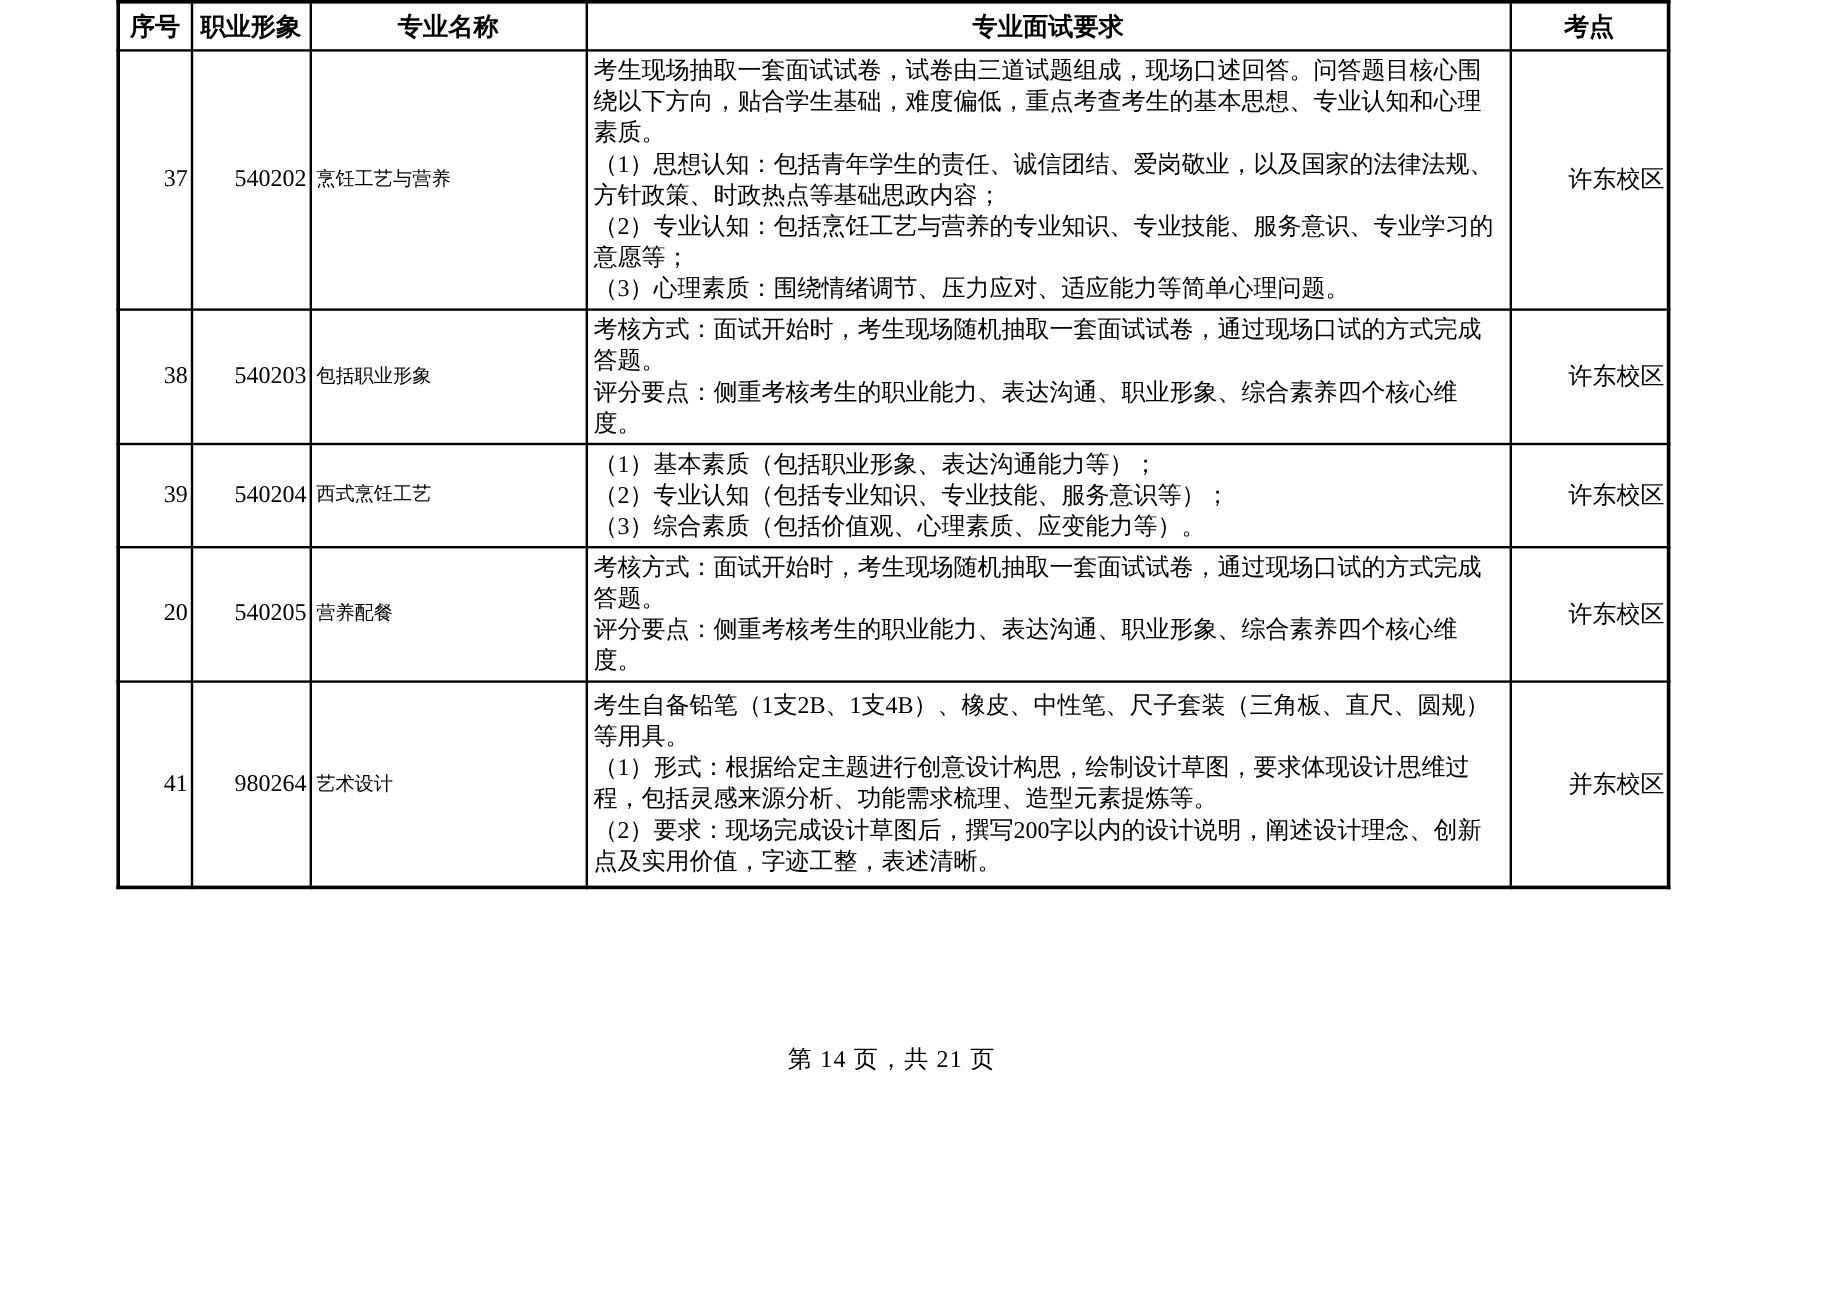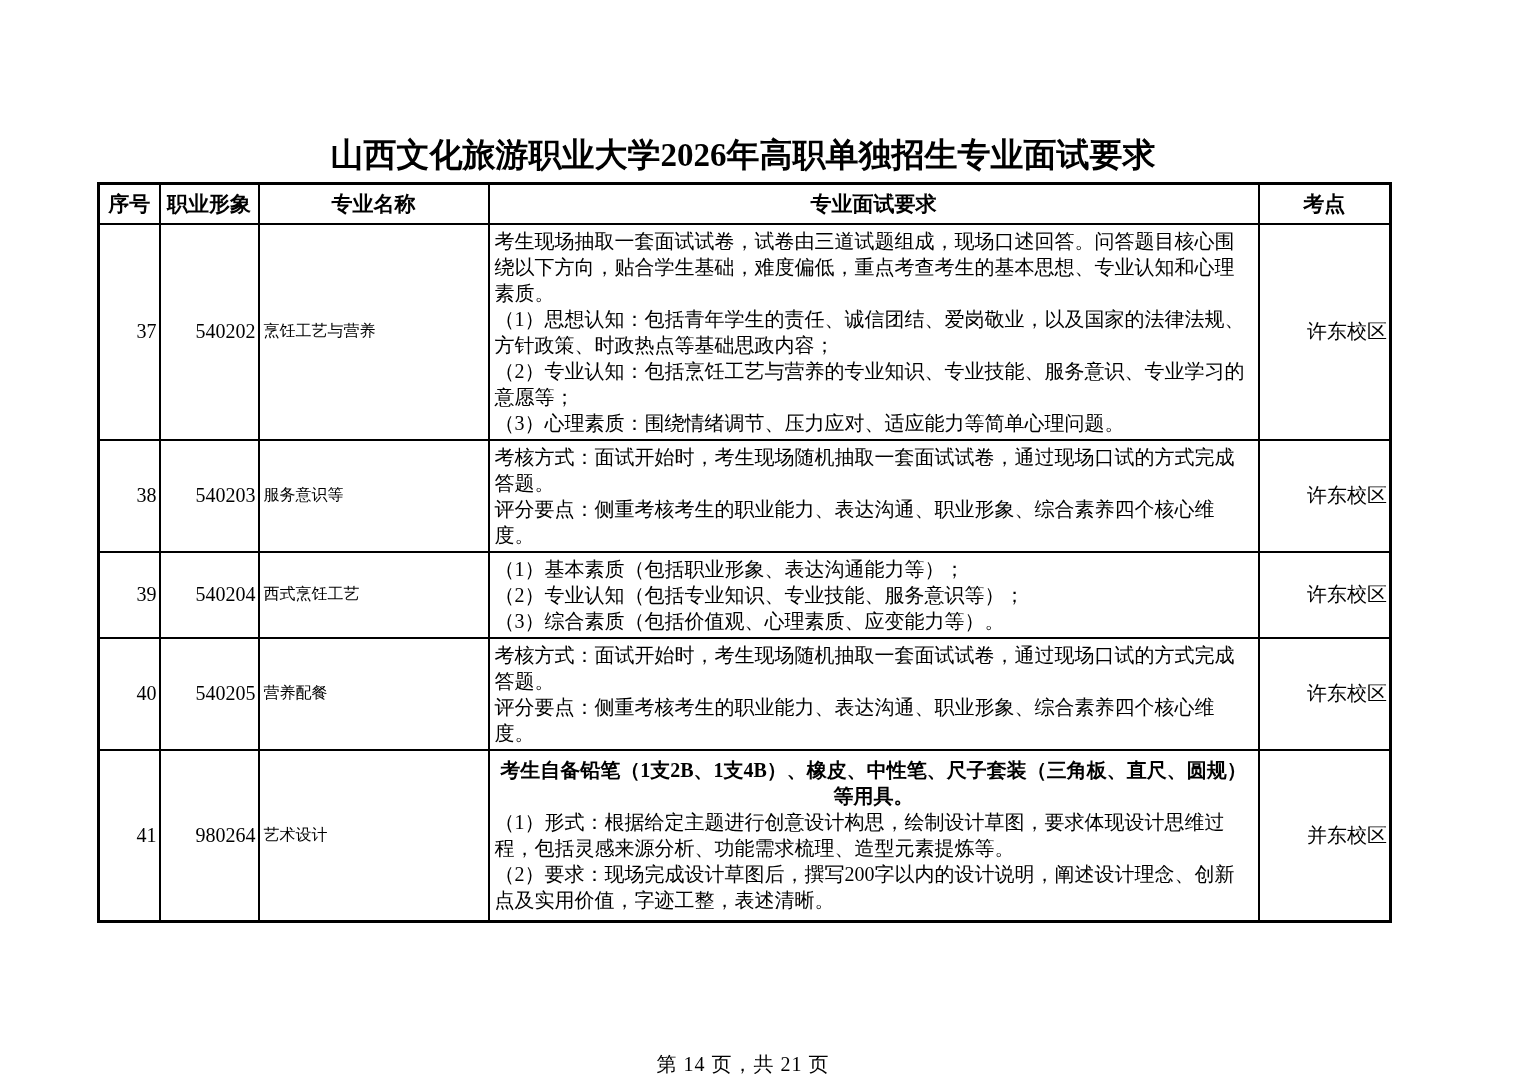--- a/index.html
+++ b/index.html
@@ -59,40 +59,38 @@
     padding: 0 2px 0 4px;
   }
   td.c-req {
     text-align: left;
     vertical-align: middle;
     font-size: 20px;
     line-height: 26px;
     padding: 3px 5px 3px 5px;
   }
   .req-bold {
-    font-weight: bold;
+    font-weight: normal;
     white-space: pre-wrap;
-    text-align: center;
   }
   .req-text {
     white-space: pre-wrap;
   }
   .footer {
     margin-top: 128px;
     text-align: center;
     font-size: 20px;
     letter-spacing: 1px;
   }
 </style>
 </head>
 <body>
 
 <div class="doc">
 
-  <h1 class="title">山西文化旅游职业大学2026年高职单独招生专业面试要求</h1>
 
   <table class="grid">
     <colgroup>
       <col style="width:61px">
       <col style="width:99px">
       <col style="width:230px">
       <col style="width:770px">
       <col style="width:132px">
     </colgroup>
     <thead>
@@ -114,42 +112,42 @@
           <div class="req-text">考生现场抽取一套面试试卷，试卷由三道试题组成，现场口述回答。问答题目核心围绕以下方向，贴合学生基础，难度偏低，重点考查考生的基本思想、专业认知和心理素质。
 （1）思想认知：包括青年学生的责任、诚信团结、爱岗敬业，以及国家的法律法规、方针政策、时政热点等基础思政内容；
 （2）专业认知：包括烹饪工艺与营养的专业知识、专业技能、服务意识、专业学习的意愿等；
 （3）心理素质：围绕情绪调节、压力应对、适应能力等简单心理问题。</div>
         </td>
         <td class="c-center">许东校区</td>
       </tr>
       <tr style="height:85px;">
         <td class="c-center">38</td>
         <td class="c-center">540203</td>
-        <td class="c-name">服务意识等</td>
+        <td class="c-name">包括职业形象</td>
         <td class="c-req">
           <div class="req-bold"></div>
           <div class="req-text">考核方式：面试开始时，考生现场随机抽取一套面试试卷，通过现场口试的方式完成答题。
 评分要点：侧重考核考生的职业能力、表达沟通、职业形象、综合素养四个核心维度。</div>
         </td>
         <td class="c-center">许东校区</td>
       </tr>
       <tr style="height:85px;">
         <td class="c-center">39</td>
         <td class="c-center">540204</td>
         <td class="c-name">西式烹饪工艺</td>
         <td class="c-req">
           <div class="req-bold"></div>
           <div class="req-text">（1）基本素质（包括职业形象、表达沟通能力等）；
 （2）专业认知（包括专业知识、专业技能、服务意识等）；
 （3）综合素质（包括价值观、心理素质、应变能力等）。</div>
         </td>
         <td class="c-center">许东校区</td>
       </tr>
       <tr style="height:83px;">
-        <td class="c-center">40</td>
+        <td class="c-center">20</td>
         <td class="c-center">540205</td>
         <td class="c-name">营养配餐</td>
         <td class="c-req">
           <div class="req-bold"></div>
           <div class="req-text">考核方式：面试开始时，考生现场随机抽取一套面试试卷，通过现场口试的方式完成答题。
 评分要点：侧重考核考生的职业能力、表达沟通、职业形象、综合素养四个核心维度。</div>
         </td>
         <td class="c-center">许东校区</td>
       </tr>
       <tr style="height:172px;">

